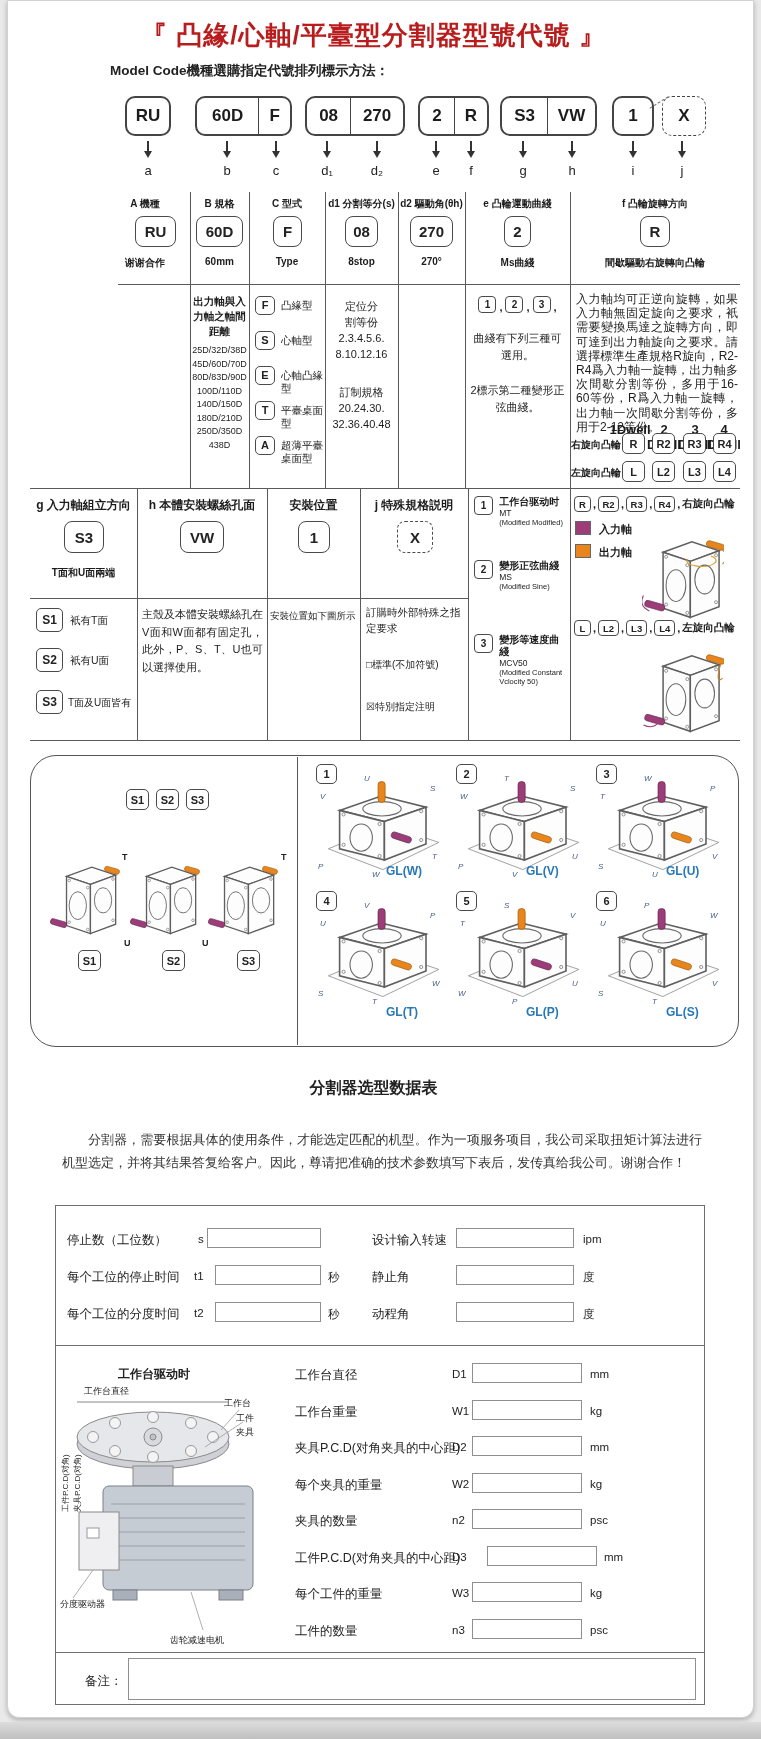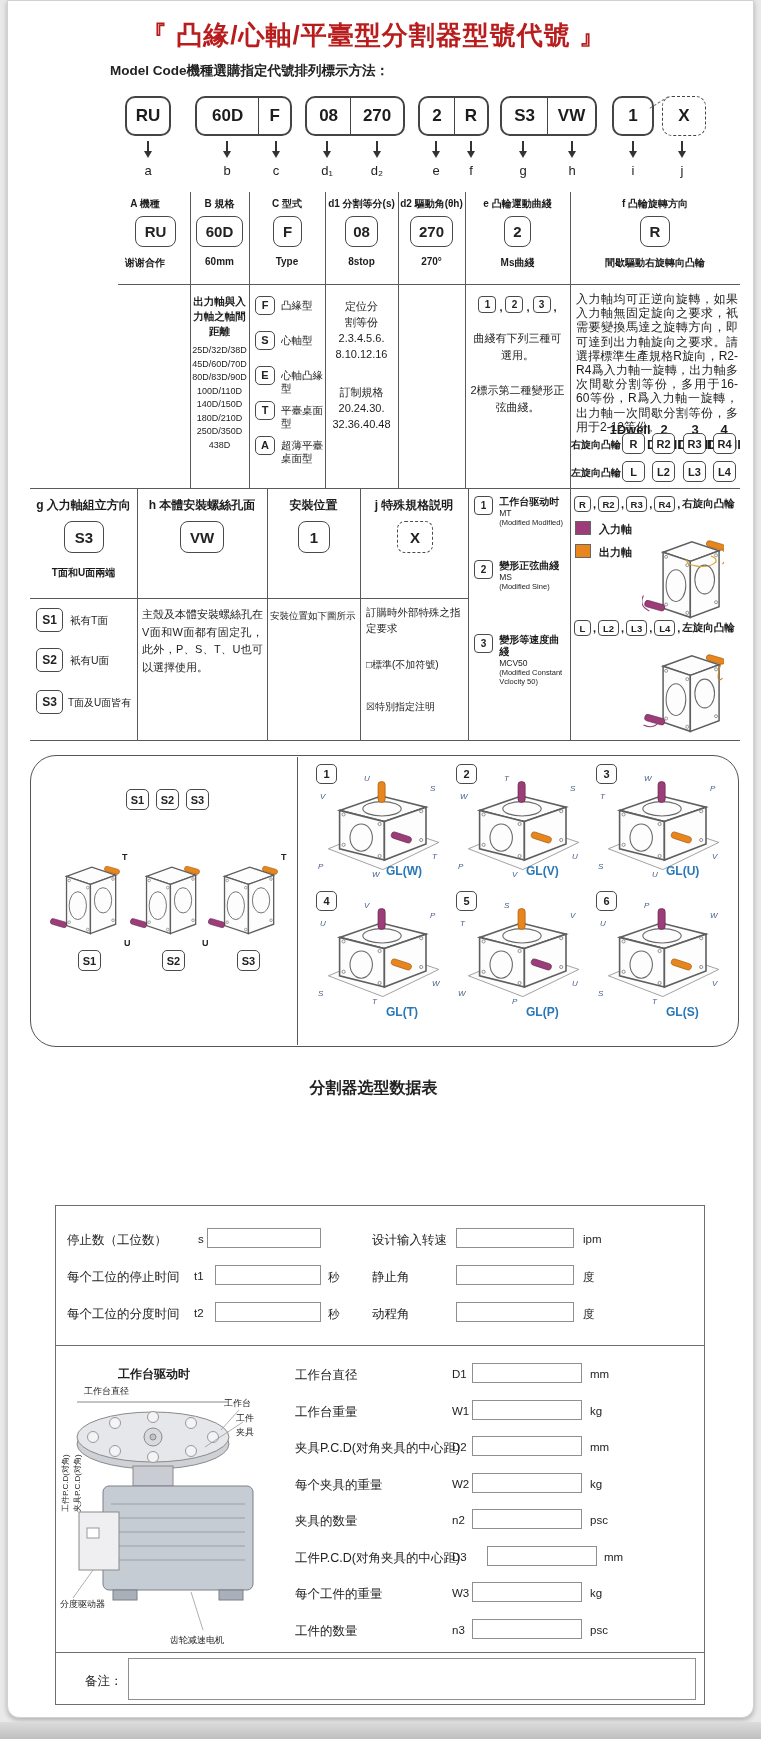--- a/index.html
+++ b/index.html
@@ -479,20 +479,21 @@
     <span class="glletter" style="left:120px;top:88px">V</span>
     <svg class="glsvg" viewBox="0 0 150 120">
       <use href="#sym-house-gl"></use>
       <rect x="70" y="2" width="9" height="26" rx="4" fill="#9c3d79" stroke="#5e2247" stroke-width="0.8"></rect>
       <rect x="88" y="64" width="26" height="8" rx="4" transform="rotate(18 88 64)" fill="#e8851c" stroke="#9a5a10" stroke-width="0.8"></rect>
     </svg>
     <div class="gllbl" style="left:74px;top:114px">GL(S)</div>
   </div>
 
   <div class="sec-title" style="top:1078px">分割器选型数据表</div>
+  <div class="intro" style="left:62px;top:1128px;width:640px">分割器，需要根据具体的使用条件，才能选定匹配的机型。作为一项服务项目，我公司采取扭矩计算法进行机型选定，并将其结果答复给客户。因此，尊请把准确的技术参数填写下表后，发传真给我公司。谢谢合作！</div>
 
   <div class="formbox" style="left:55px;top:1205px;width:650px;height:500px;"></div>
   <div class="hl" style="left:56px;top:1345px;width:648px;background:#6f6f6f"></div>
   <div class="hl" style="left:56px;top:1652px;width:648px;background:#6f6f6f"></div>
 
   <div class="flabel" style="left:67px;top:1232px">停止数（工位数）</div>
   <div class="fsym" style="left:198px;top:1233px">s</div>
   <input class="fin" style="left: 207px; top: 1228px; width: 114px;">
   <div class="flabel" style="left:67px;top:1269px">每个工位的停止时间</div>
   <div class="fsym" style="left:194px;top:1270px">t1</div>

